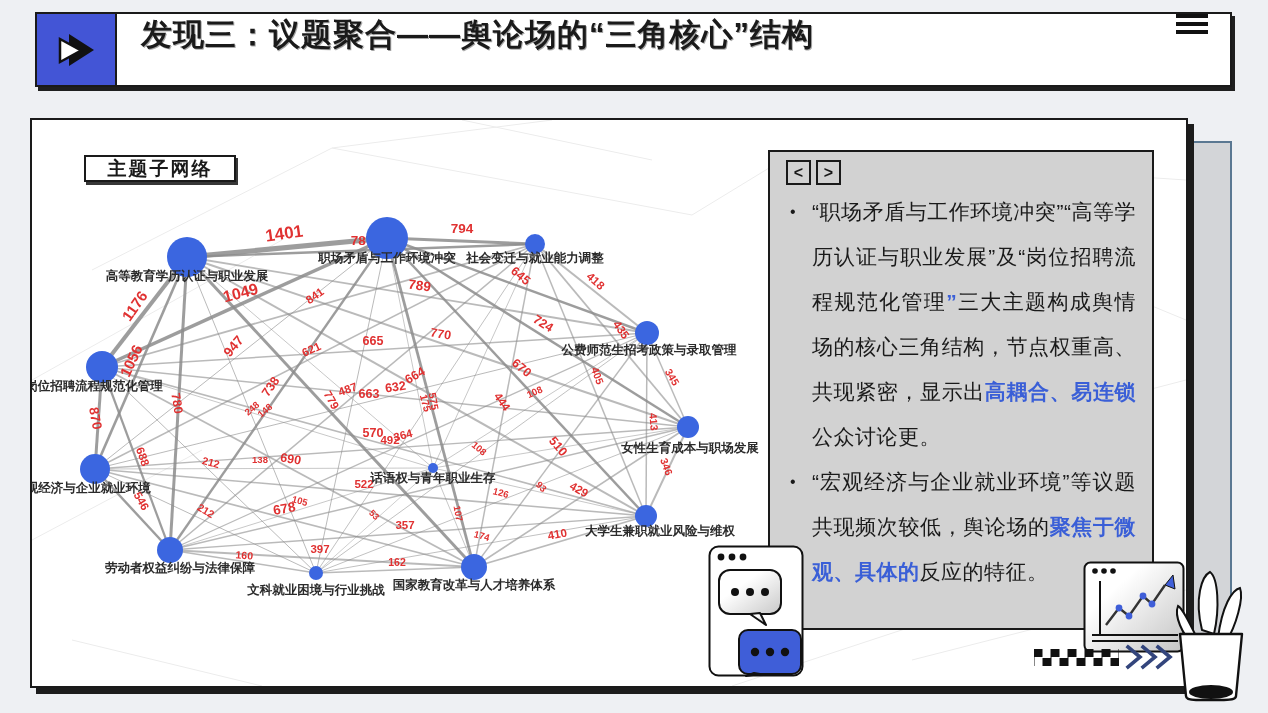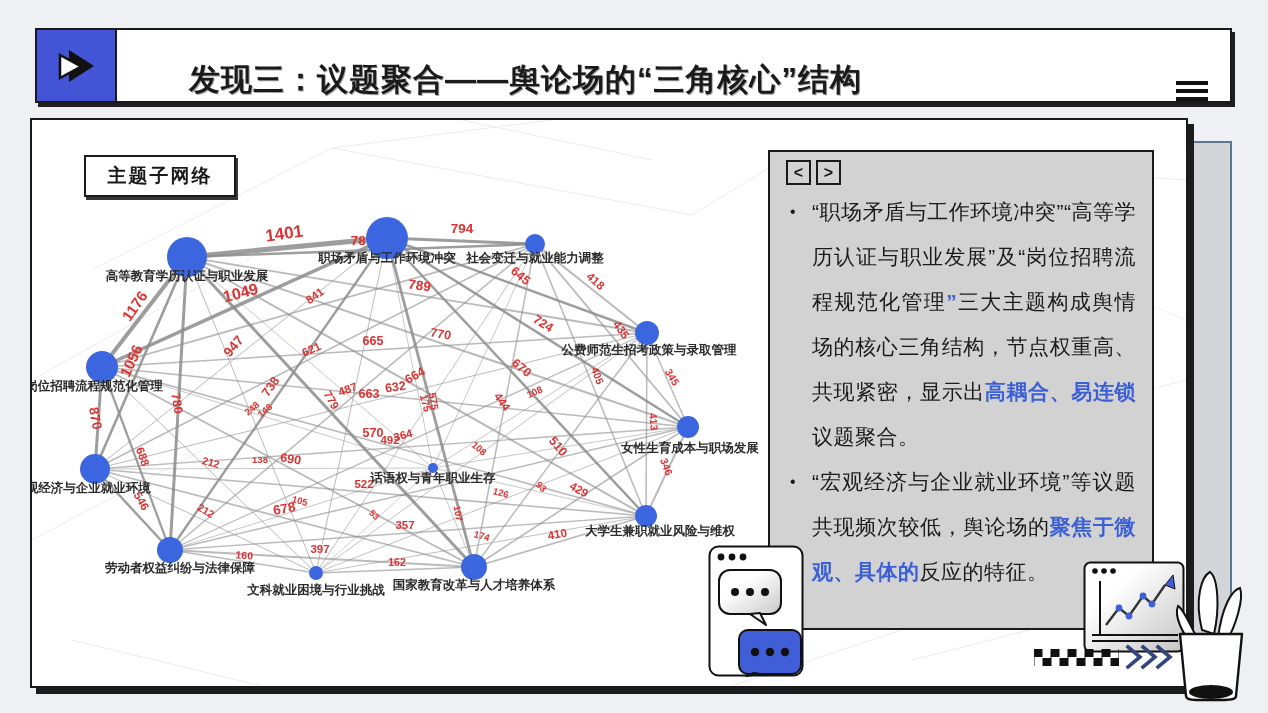--- a/index.html
+++ b/index.html
@@ -6,24 +6,24 @@
   html,body { width:1268px; height:713px; }
   body {
     position:relative;
     background:#eef0f3;
     font-family:"Liberation Sans","DejaVu Sans",sans-serif;
     overflow:hidden;
     color:#1a1a1a;
   }
   
   .header {
-    position:absolute; left:35px; top:28px; width:1197px; height:75px;
+    position:absolute; left:35px; top:12px; width:1197px; height:75px;
     background:#ffffff; border:2px solid #1a1a1a;
     box-shadow:3px 4px 0 #1f1f1f;
-    display:flex; align-items:flex-end;gap:48px;
+    display:flex; align-items:flex-start;
   }
   .header .logo-box {
     width:80px; height:100%; background:#4355d6;
     border-right:2px solid #1a1a1a;
     display:flex; align-items:center; justify-content:center;
     flex:0 0 auto;
   }
   .header .title {
     font-size:31px; font-weight:900; letter-spacing:1px;
     margin-left:24px; white-space:nowrap;
@@ -39,21 +39,21 @@
     position:absolute; left:1160px; top:141px; width:72px; height:515px;
     background:#d3d5d8; border:2px solid #5a7892;
   }
   .slide {
     position:absolute; left:30px; top:118px; width:1158px; height:570px;
     background:#ffffff; border:2px solid #1a1a1a;
     box-shadow:6px 6px 0 #1c1c1c;
   }
   .watermark { position:absolute; inset:0; pointer-events:none; }
   .tag-box {
-    position:absolute; left:52px; top:35px; width:152px; height:42px;
+    position:absolute; left:52px; top:35px; width:152px; height:27px;
     background:#ffffff; border:2px solid #1a1a1a;
     box-shadow:2px 3px 0 rgba(20,20,20,.85);
     display:flex; align-items:center; justify-content:center;
     font-size:19px; font-weight:700; letter-spacing:2px;
   }
   #network-svg { position:absolute; left:0; top:0; }
   
   .panel {
     position:absolute; left:736px; top:30px; width:386px; height:480px;
     background:#d2d2d2; border:2px solid #1a1a1a;
@@ -280,21 +280,21 @@
   <div class="tag-box">
     <span>主题子网络</span>
   </div>
 
   <div class="panel">
     <div class="nav">
       <button>&lt;</button>
       <button>&gt;</button>
     </div>
     <ul id="bullet-list">
-        <li><span class="marker">•</span><span>“职场矛盾与工作环境冲突”“高等学历认证与职业发展”及“岗位招聘流程规范化管理</span><span class="hl">”</span><span>三大主题构成舆情场的核心三角结构，节点权重高、共现紧密，显示出</span><span class="hl">高耦合、易连锁</span><span>议题聚合。</span></li>
+        <li><span class="marker">•</span><span>“职场矛盾与工作环境冲突”“高等学历认证与职业发展”及“岗位招聘流程规范化管理</span><span class="hl">”</span><span>三大主题构成舆情场的核心三角结构，节点权重高、共现紧密，显示出</span><span class="hl">高耦合、易连锁</span><span>公众讨论更。</span></li>
         <li><span class="marker">•</span><span>“宏观经济与企业就业环境”等议题共现频次较低，舆论场的</span><span class="hl">聚焦于微观、具体的</span><span>反应的特征。</span></li>
       </ul>
   </div>
 
   <svg class="chat-doodle" width="96" height="132" viewBox="0 0 96 132">
     <defs>
       <linearGradient id="gbub" x1="0" y1="0" x2="1" y2="1">
         <stop offset="0.35" stop-color="#ffffff"></stop>
           <stop offset="1" stop-color="#c8c8c8"></stop>
       </linearGradient>

